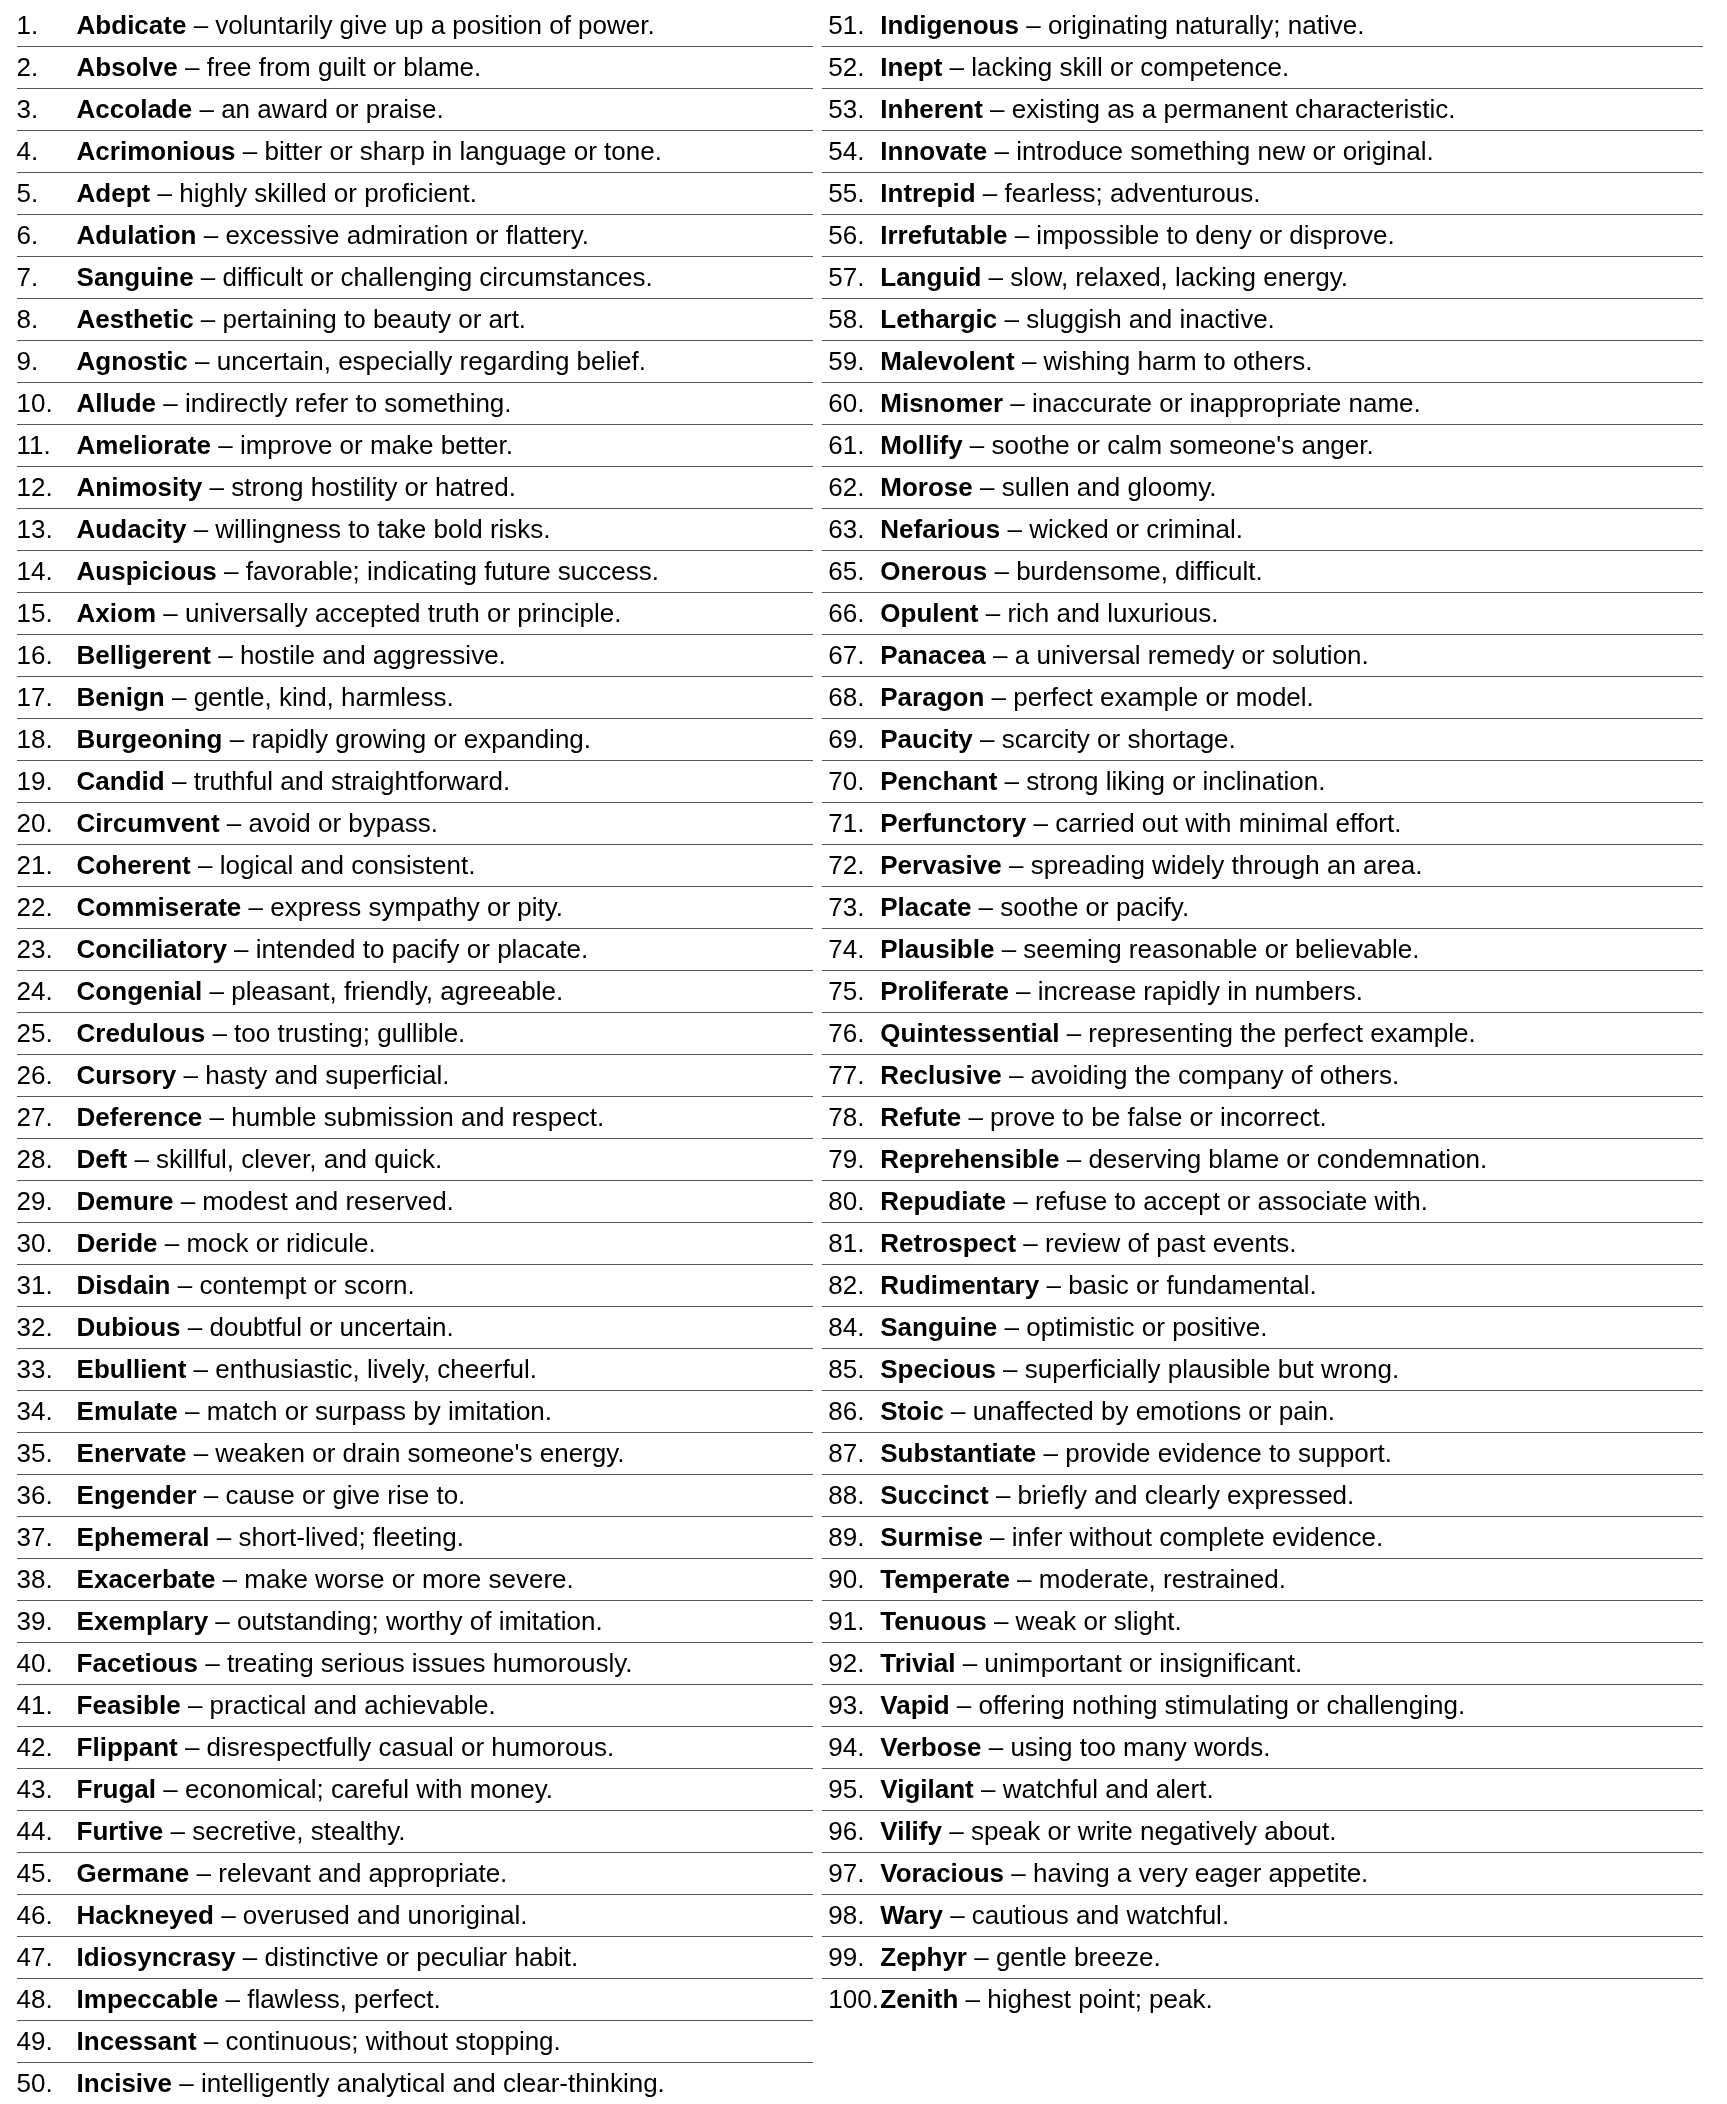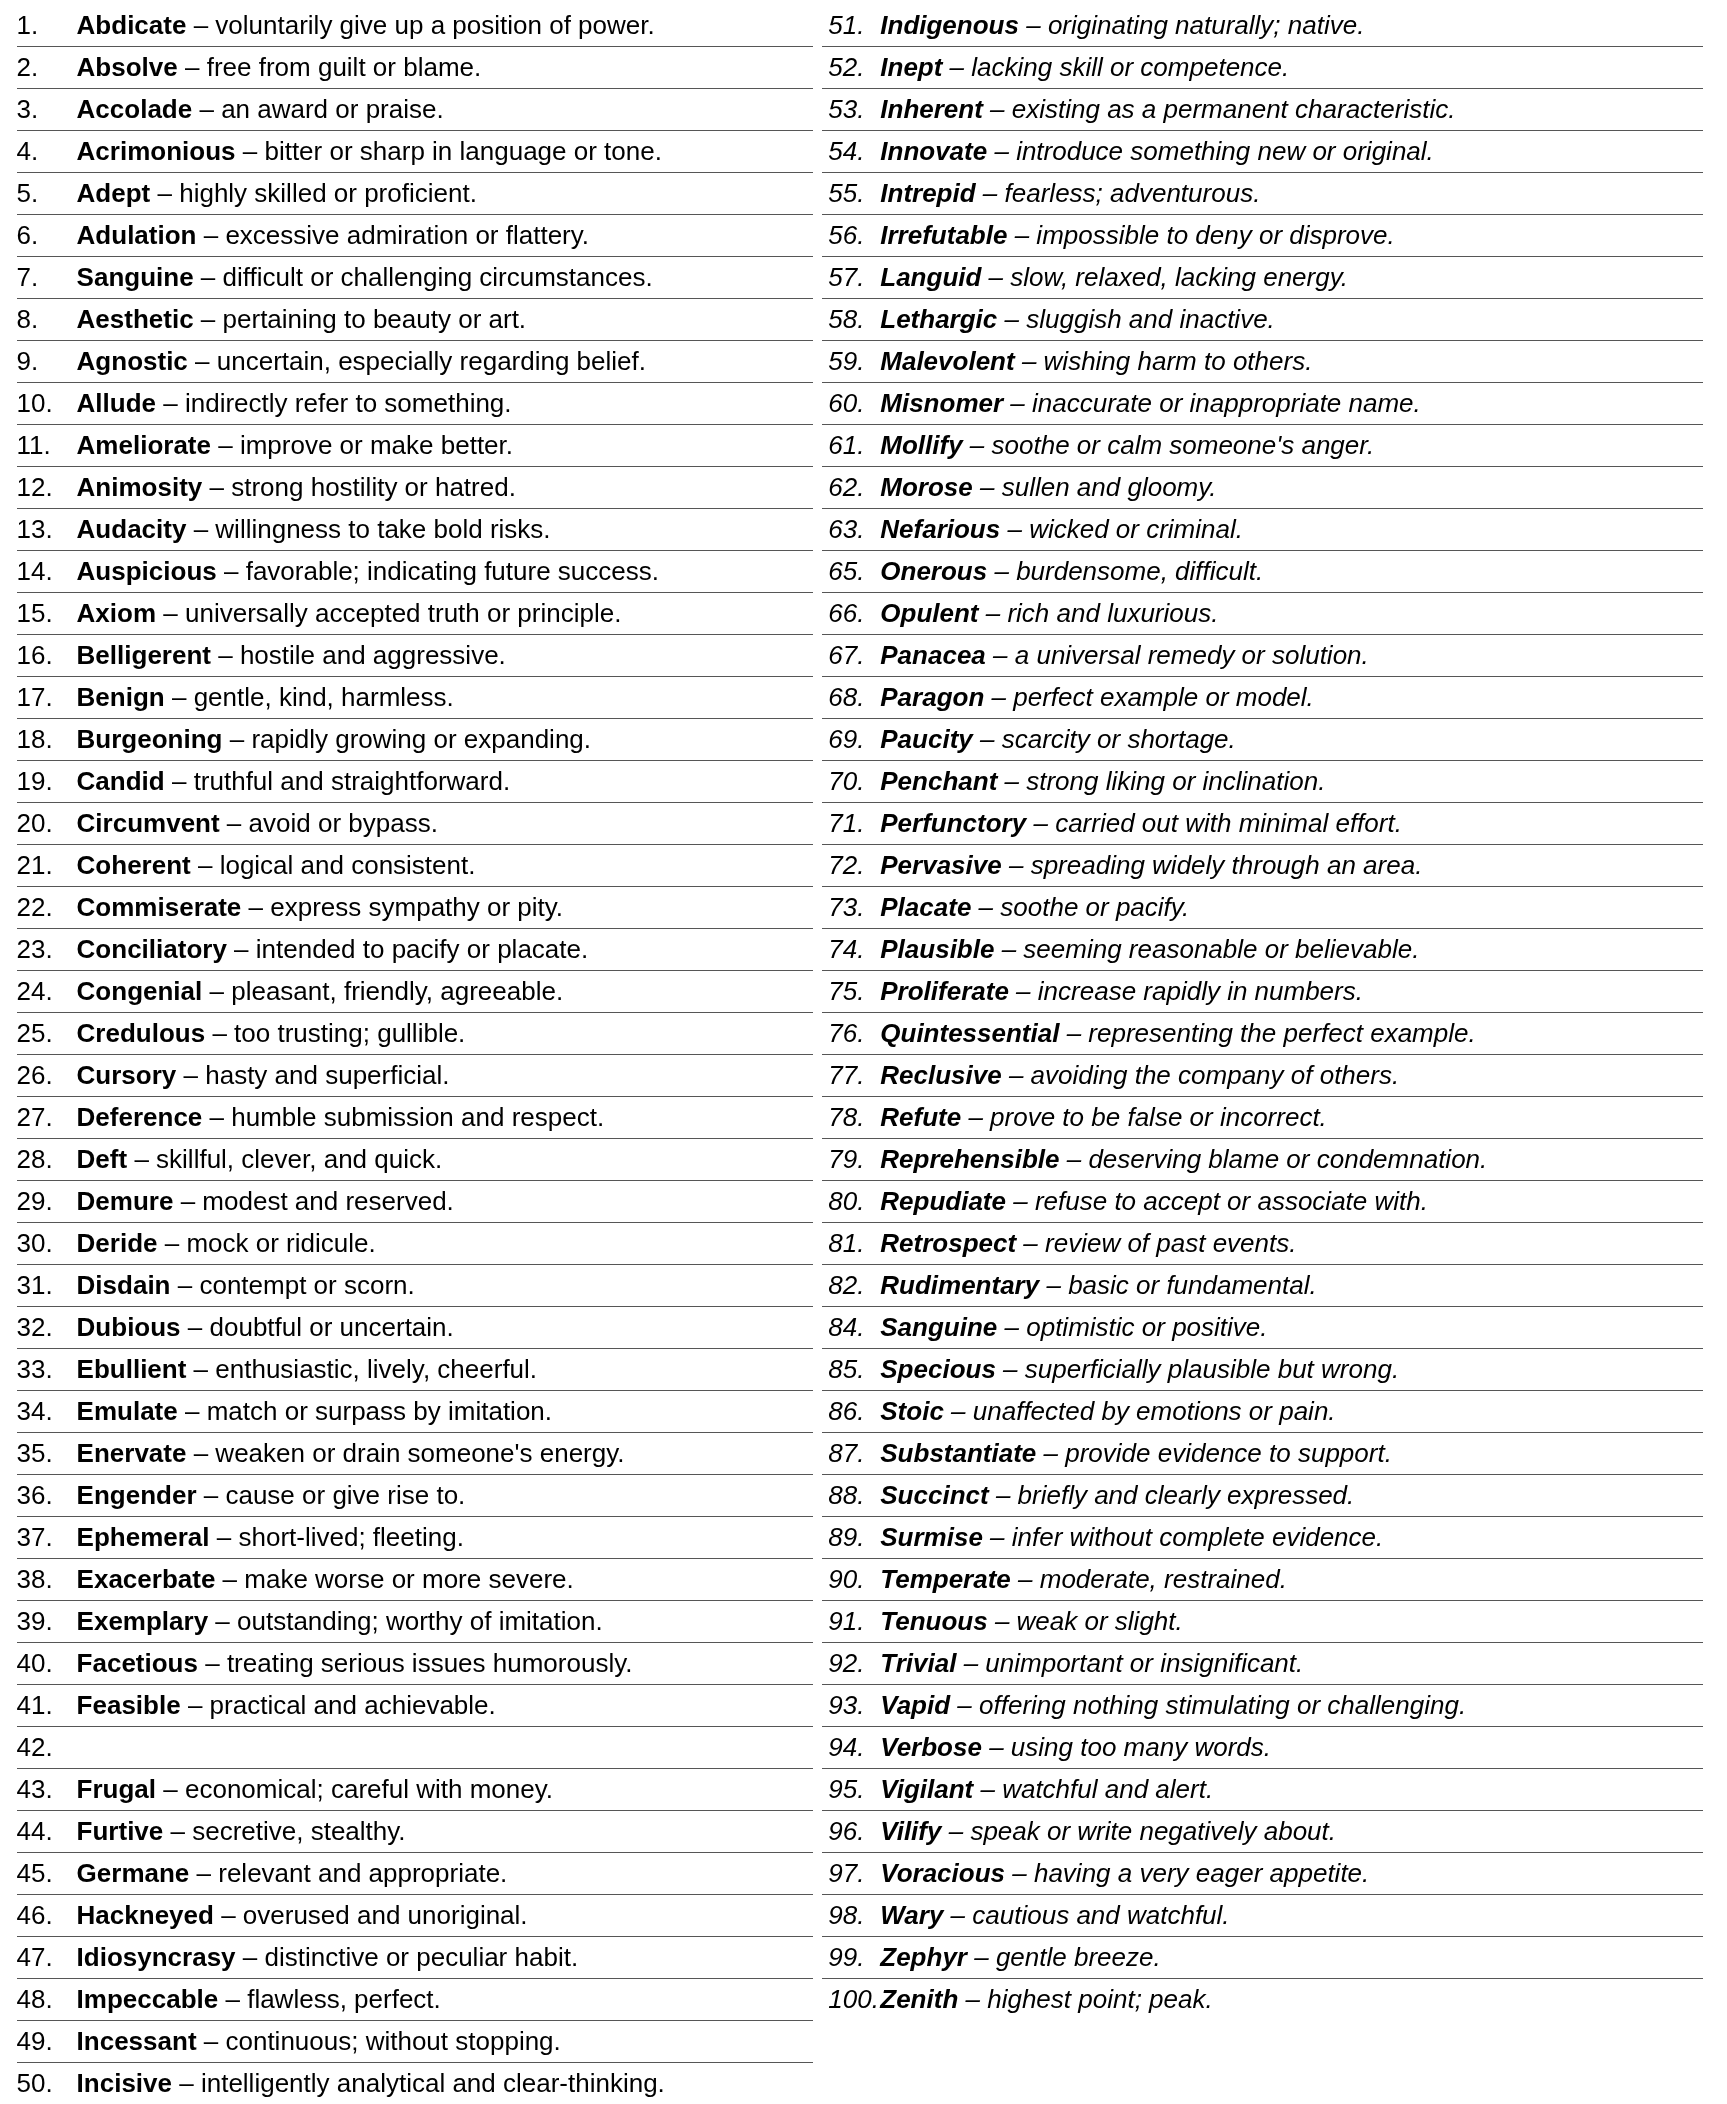--- a/index.html
+++ b/index.html
@@ -39,21 +39,20 @@
     font-size: 26px;
     line-height: 31px;
     white-space: nowrap;
     overflow: hidden;
   }
   .row:last-child {
     border-bottom: none;
   }
   .col-right .row {
     padding-left: 6.5px;
-    font-style: italic;
   }
   .num {
     display: inline-block;
     flex: 0 0 auto;
     width: 60px;
   }
   .col-right .num {
     width: 52px;
   }
   .word {
@@ -224,20 +223,21 @@
       <div class="row">
         <span class="num">40.</span>
         <span class="text"><span class="word">Facetious</span><span class="sep"> – </span><span class="def">treating serious issues humorously.</span></span>
       </div>
       <div class="row">
         <span class="num">41.</span>
         <span class="text"><span class="word">Feasible</span><span class="sep"> – </span><span class="def">practical and achievable.</span></span>
       </div>
       <div class="row">
         <span class="num">42.</span>
+        <span class="text"><span class="word">Flippant</span><span class="sep"> – </span><span class="def">disrespectfully casual or humorous.</span></span>
       </div>
       <div class="row">
         <span class="num">43.</span>
         <span class="text"><span class="word">Frugal</span><span class="sep"> – </span><span class="def">economical; careful with money.</span></span>
       </div>
       <div class="row">
         <span class="num">44.</span>
         <span class="text"><span class="word">Furtive</span><span class="sep"> – </span><span class="def">secretive, stealthy.</span></span>
       </div>
       <div class="row">

